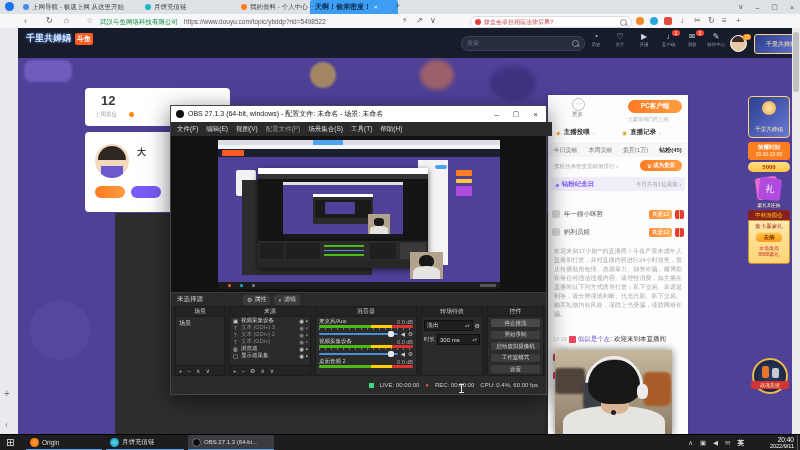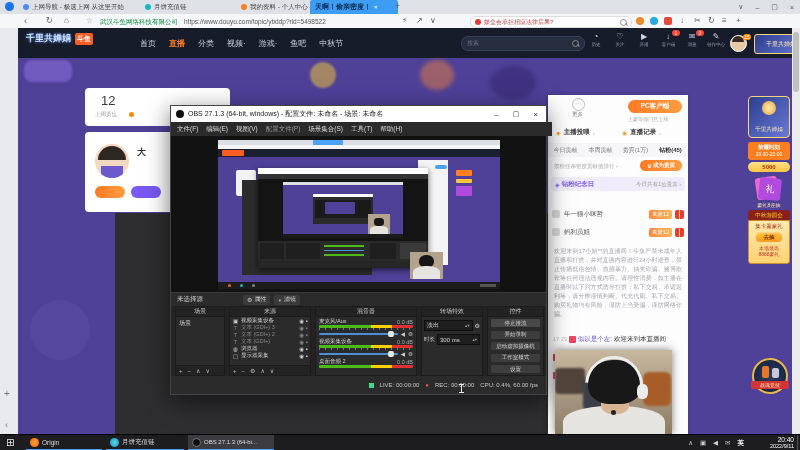--- a/index.html
+++ b/index.html
@@ -125,29 +125,20 @@
   <div class="abs" style="left:0;top:28px;width:18px;height:406px;background:#e8eaed;">
     <div class="abs" style="left:4px;top:360px;font-size:10px;color:#777;">+</div>
     <div class="abs" style="left:5px;top:392px;font-size:9px;color:#777;">‹</div>
   </div>
 
   <div class="abs" id="dnav">
     <div class="abs row" style="left:8px;top:4px;gap:4px;">
       <span style="font-size:9px;font-weight:bold;color:#cfe6ff;text-shadow:0 0 3px #5a8cff;">千里共婵娟</span>
       <span style="background:#ff5d23;color:#fff;font-size:7px;font-weight:bold;border-radius:2px;padding:1px 2px;">斗鱼</span>
     </div>
-    <div class="abs row" style="left:122px;top:0;height:30px;gap:13px;">
-      <span class="nav-it">首页</span>
-      <span class="nav-it on">直播</span>
-      <span class="nav-it">分类</span>
-      <span class="nav-it">视频·</span>
-      <span class="nav-it">游戏·</span>
-      <span class="nav-it">鱼吧</span>
-      <span class="nav-it">中秋节</span>
-    </div>
     <div class="abs row" style="left:443px;top:8px;width:112px;height:13px;background:#262d3f;border:1px solid #39415a;border-radius:7px;padding:0 5px;">
       <span style="font-size:6px;color:#6b7390;flex:1;">搜索</span>
       <span class="mag"></span>
     </div>
     <div class="abs row" style="left:566px;top:4px;">
       <div class="umenu">
         <span class="ic">◔</span>
         <span class="lb">历史</span>
       </div>
       <div class="umenu">
@@ -184,21 +175,21 @@
 
   <div class="decor" style="left:310px;top:62px;width:26px;height:26px;background:#e8c23d;opacity:.55;filter:blur(1px);"></div>
   <div class="decor" style="left:420px;top:60px;width:34px;height:30px;background:#e8813d;opacity:.5;filter:blur(2px);"></div>
   <div class="decor" style="left:490px;top:66px;width:46px;height:34px;background:#3a2d77;opacity:.7;filter:blur(2px);"></div>
   <div class="decor" style="left:24px;top:60px;width:48px;height:22px;background:#7a62c8;opacity:.8;filter:blur(1px);border-radius:8px;"></div>
   <div class="decor" style="left:30px;top:300px;width:60px;height:60px;background:#ffffff;opacity:.04;"></div>
 
   <div class="abs" style="left:115px;top:213px;width:440px;height:221px;background:#2e2d30;"></div>
 
   <div class="abs" style="left:85px;top:88px;width:145px;height:38px;background:#fff;border-radius:4px;">
-    <span class="abs" style="left:16px;top:5px;font-size:13px;font-weight:normal;color:#3a3a3a;">12</span>
+    <span class="abs" style="left:16px;top:5px;font-size:13px;font-weight:bold;color:#3a3a3a;">12</span>
     <span class="abs" style="left:10px;top:23px;font-size:5.5px;color:#999;">上周贡位</span>
     <span class="abs" style="left:44px;top:24px;width:5px;height:5px;border-radius:50%;background:#ff8a00;"></span>
   </div>
   <div class="abs" style="left:85px;top:132px;width:145px;height:80px;background:#fff;border-radius:4px;">
     <div class="abs" style="left:10px;top:12px;width:34px;height:34px;border-radius:50%;background:#f3d8c0;overflow:hidden;">
       <div class="abs" style="left:3px;top:2px;width:28px;height:14px;border-radius:14px 14px 0 0;background:#2e2620;"></div>
       <div class="abs" style="left:6px;top:22px;width:22px;height:12px;background:#6a5acd;"></div>
     </div>
     <span class="abs" style="left:52px;top:14px;font-size:9px;font-weight:bold;color:#333;">大</span>
     <div class="abs pill" style="left:10px;top:54px;width:30px;height:12px;font-size:5.5px;"></div>

